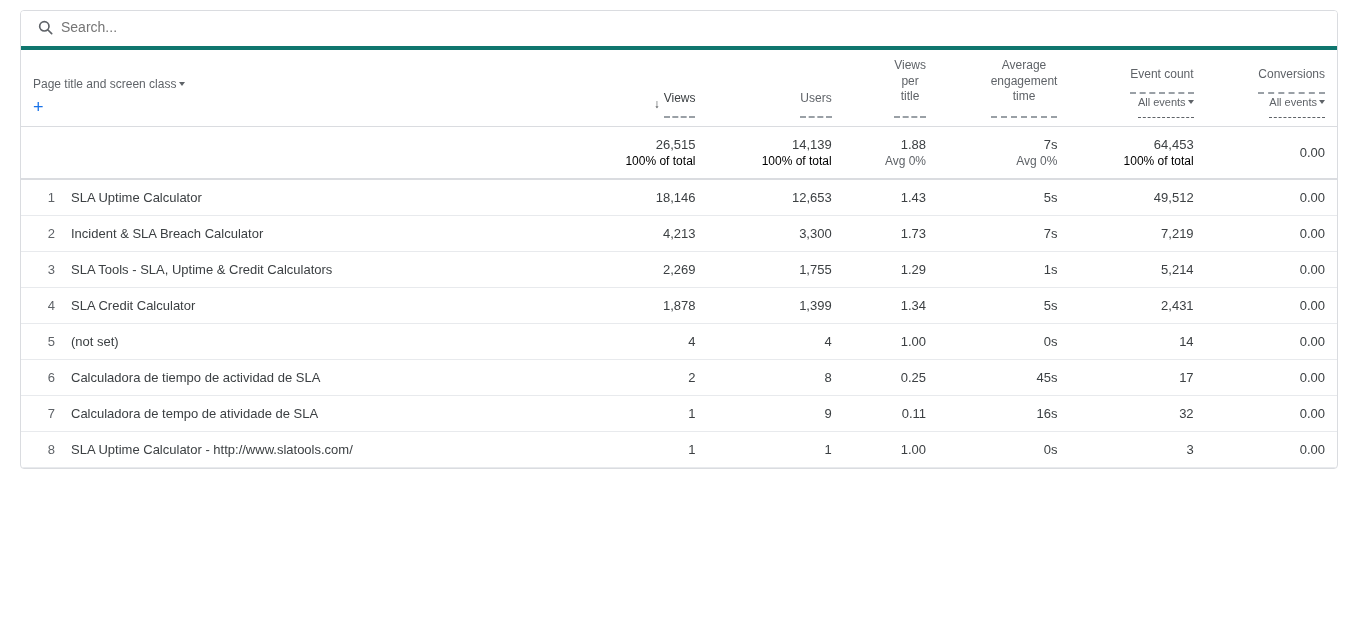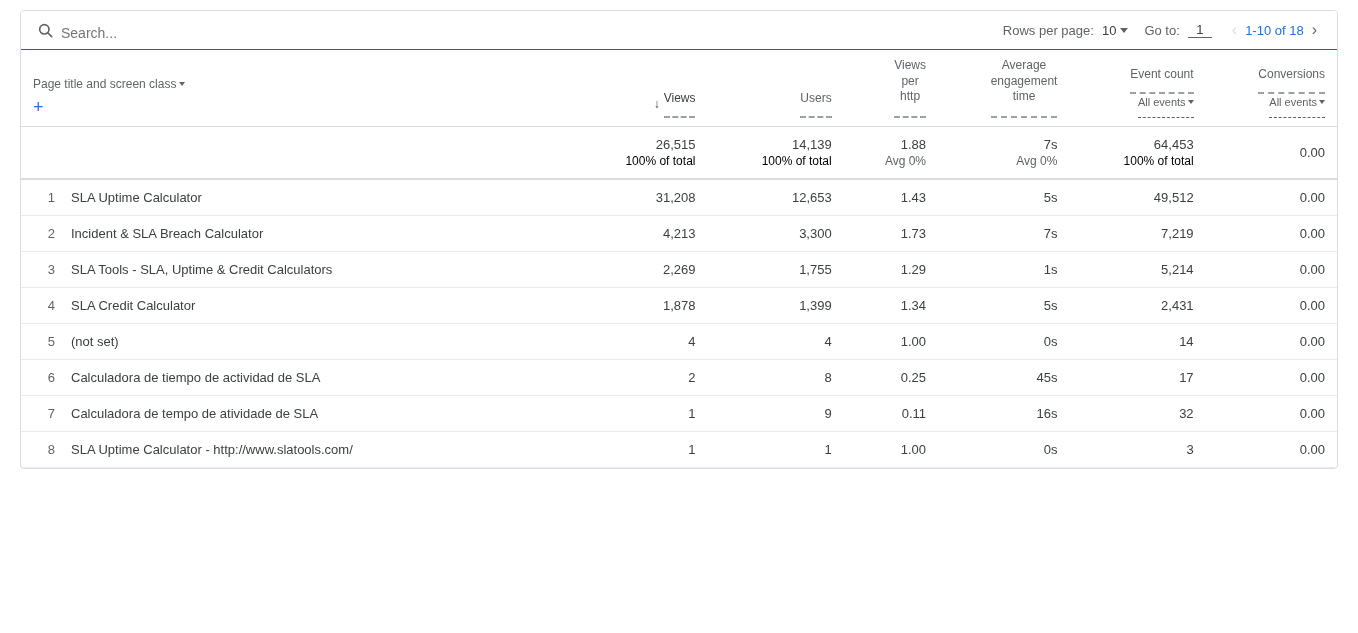--- a/index.html
+++ b/index.html
@@ -12,23 +12,23 @@
     .container {
       border: 1px solid #dadce0;
       border-radius: 4px;
       overflow: hidden;
       width: 1318px;
       margin: 10px auto;
     }
     
     .search-bar {
       display: flex;
-      align-items: flex-end;
+      align-items: flex-start;
       padding: 8px 16px;
-      border-bottom: 1px solid #0f766e;
+      border-bottom: 4px solid #0f766e;
       background: #fff;
     }
     .search-icon-wrap {
       color: #5f6368;
       margin-right: 8px;
       font-size: 15px;
     }
     .search-input {
       border: none;
       outline: none;
@@ -201,34 +201,20 @@
 <div class="container">
 
   <div class="search-bar">
     <span class="search-icon-wrap">
       <svg width="16" height="16" viewBox="0 0 24 24" fill="none" stroke="#5f6368" stroke-width="2.5" stroke-linecap="round" stroke-linejoin="round">
         <circle cx="11" cy="11" r="7"></circle>
         <line x1="16.5" y1="16.5" x2="22" y2="22"></line>
       </svg>
     </span>
     <input class="search-input" type="text" placeholder="Search..." style="">
-    <div class="pagination-area">
-      <span class="rows-label">Rows per page:</span>
-      <div class="rows-select">
-        <span class="rows-value">10</span>
-        <div class="chevron-down"></div>
-      </div>
-      <span class="goto-label">Go to:</span>
-      <input class="goto-input" type="text" value="1" style="">
-      <div class="page-nav">
-        <span class="nav-arrow disabled">‹</span>
-        <span class="page-range">1-10 of 18</span>
-        <span class="nav-arrow">›</span>
-      </div>
-    </div>
   </div>
 
   <table class="data-table">
     <thead>
       <tr>
         <th class="col-page">
           <div class="page-col-header col-header-inner left">
             <div class="dropdown-btn">
               <span>Page title and screen class</span>
               <div class="col-dropdown-arrow"></div>
@@ -250,21 +236,21 @@
               <span class="dashed-underline">Users</span>
             </span>
           </div>
         </th>
         <th>
           <div class="col-header-inner">
             <span class="col-label">
               <span class="dashed-underline" style="text-align:center; line-height:1.3;">
                 <span>Views</span><br>
                 <span>per</span><br>
-                <span>http</span>
+                <span>title</span>
               </span>
             </span>
           </div>
         </th>
         <th>
           <div class="col-header-inner">
             <span class="col-label">
               <span class="dashed-underline" style="text-align:center; line-height:1.3;">
                 <span>Average</span><br>
                 <span>engagement</span><br>
@@ -325,21 +311,21 @@
       </tr>
     </thead>
     <tbody id="table-body">
     <tr>
       <td class="col-page">
         <span style="display:inline-flex;align-items:baseline;gap:8px;">
           <span class="row-num" style="color:#5f6368;min-width:20px;text-align:right;">1</span>
           <span class="page-title-cell">SLA Uptime Calculator</span>
         </span>
       </td>
-      <td>31,208</td>
+      <td>18,146</td>
       <td class="blue">12,653</td>
       <td>1.43</td>
       <td>5s</td>
       <td>49,512</td>
       <td>0.00</td>
     </tr>
         <tr>
       <td class="col-page">
         <span style="display:inline-flex;align-items:baseline;gap:8px;">
           <span class="row-num" style="color:#5f6368;min-width:20px;text-align:right;">2</span>

